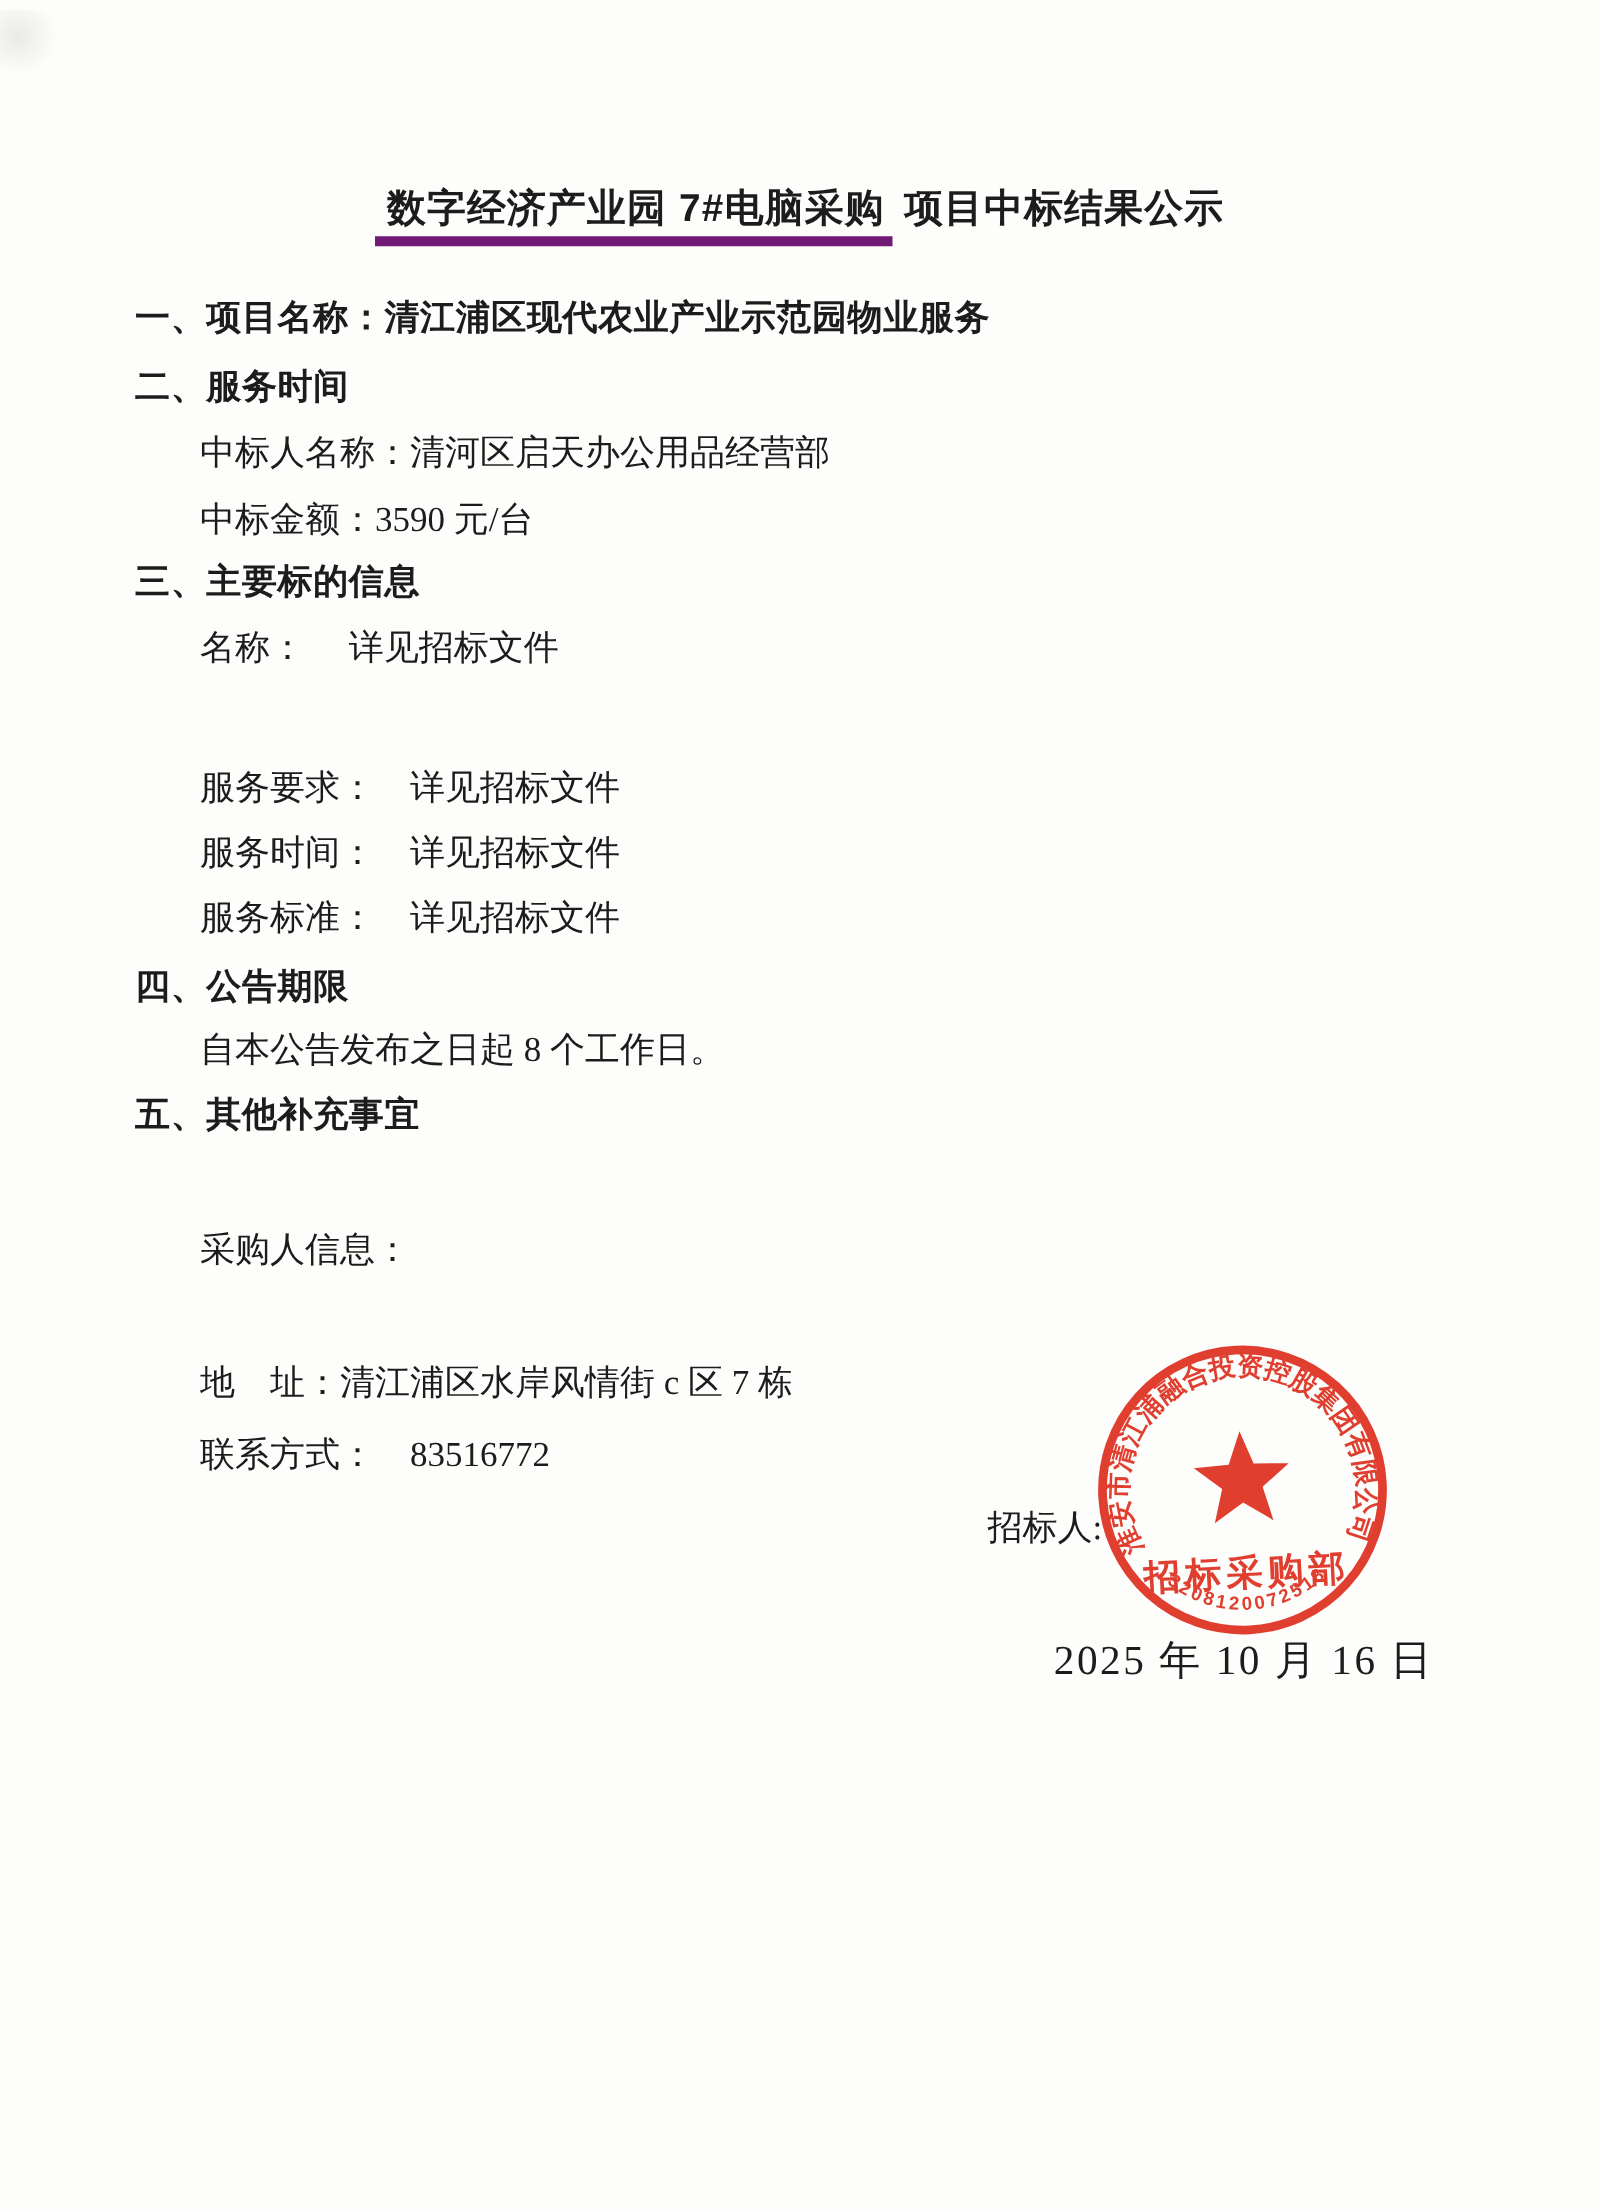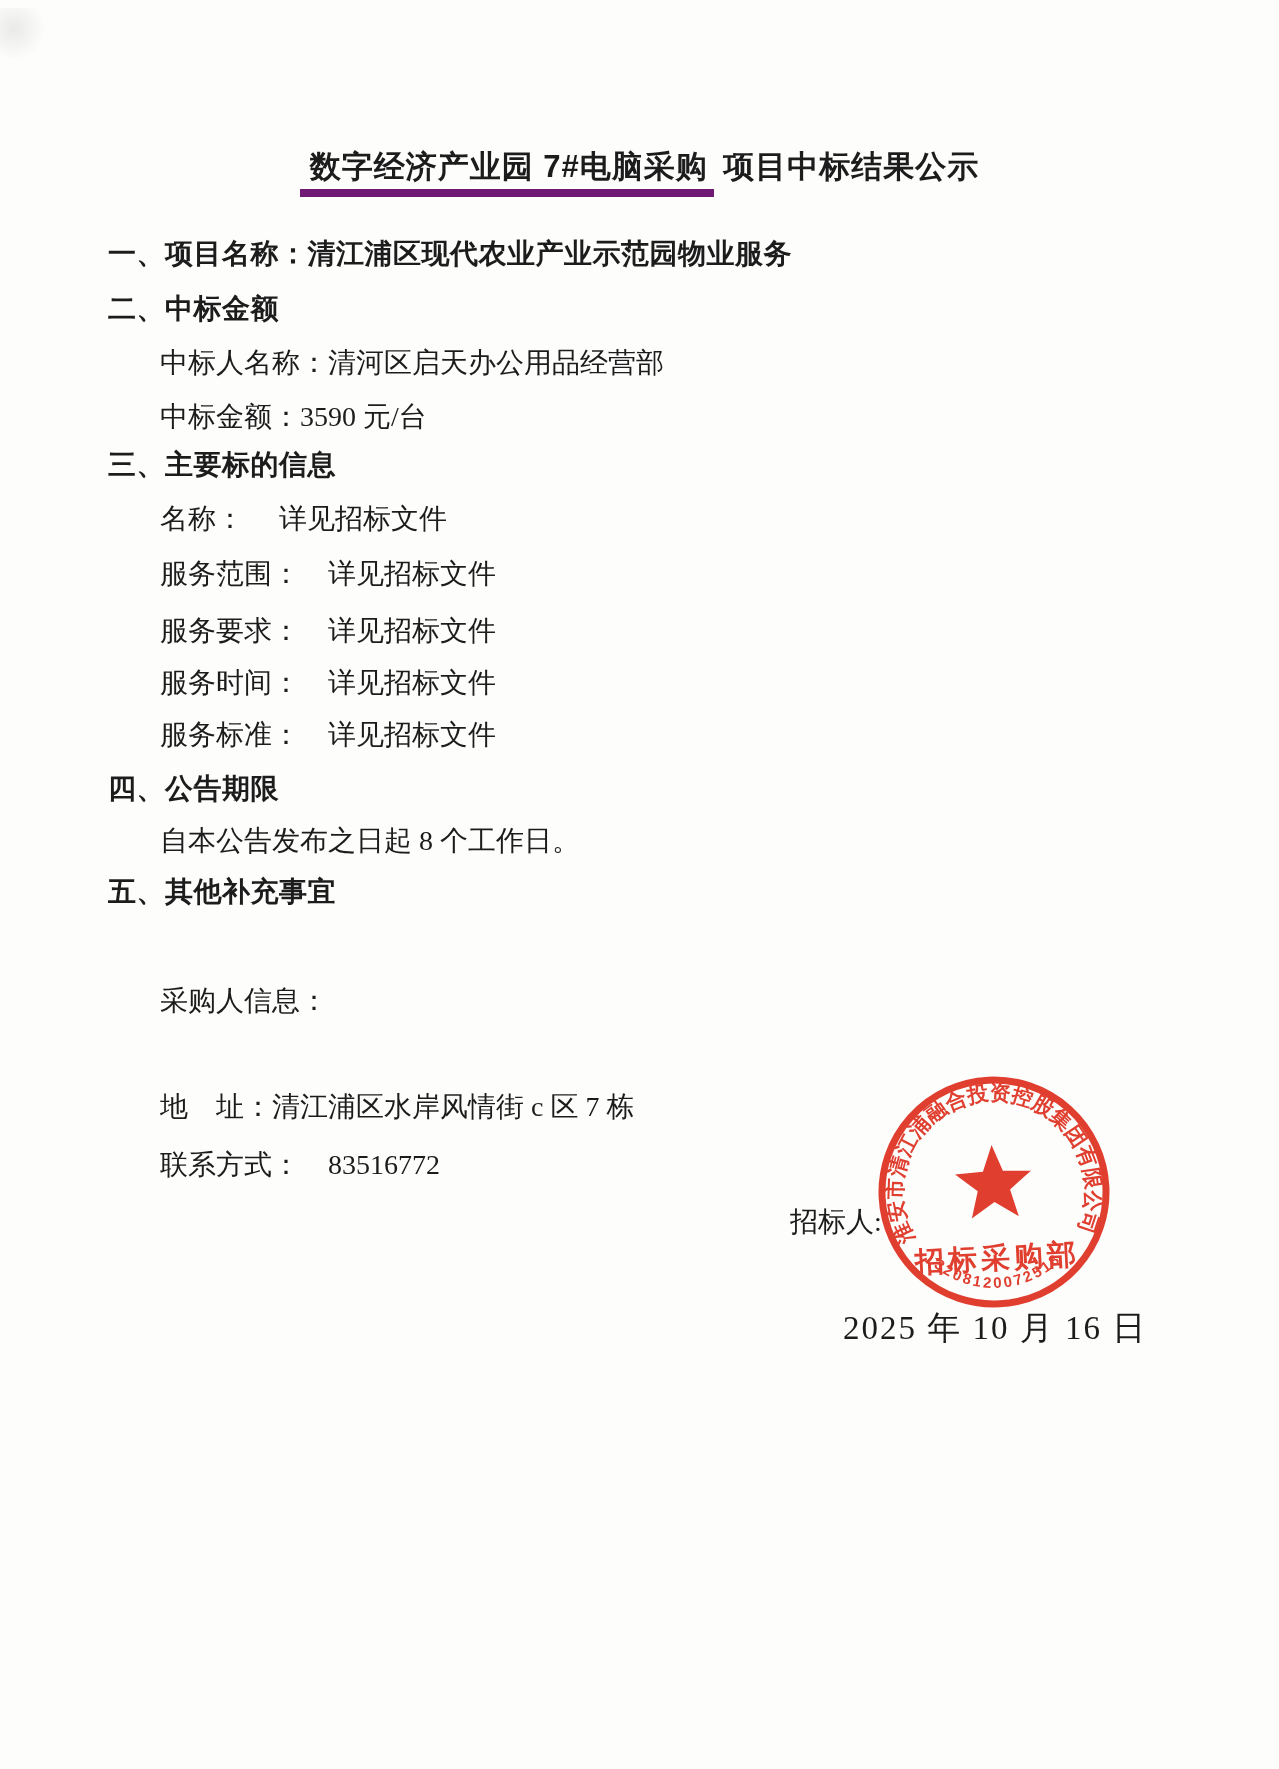--- a/index.html
+++ b/index.html
@@ -63,26 +63,25 @@
 
 <div class="page">
 
   <div class="smudge"></div>
 
   <div class="doc-title">
     <span class="u">数字经济产业园 7#电脑采购</span><span>&nbsp;</span><span>项目中标结果公示</span>
   </div>
 
   <div class="line sec" style="top:237px">一、项目名称：清江浦区现代农业产业示范园物业服务</div>
-  <div class="line sec" style="top:292px">二、中标金额</div>
+  <div class="line sec" style="top:292px">二、服务时间</div>
   <div class="line sub" style="top:346px">中标人名称：清河区启天办公用品经营部</div>
   <div class="line sub" style="top:400px">中标金额：3590 元/台</div>
   <div class="line sec" style="top:448px">三、主要标的信息</div>
   <div class="line sub" style="top:502px">名称：　 详见招标文件</div>
-  <div class="line sub" style="top:557px">服务范围：　详见招标文件</div>
   <div class="line sub" style="top:666px">服务时间：　详见招标文件</div>
   <div class="line sub" style="top:614px">服务要求：　详见招标文件</div>
   <div class="line sub" style="top:718px">服务标准：　详见招标文件</div>
   <div class="line sec" style="top:772px">四、公告期限</div>
   <div class="line sub" style="top:824px">自本公告发布之日起 8 个工作日。</div>
   <div class="line sec" style="top:875px">五、其他补充事宜</div>
   <div class="line sub" style="top:984px">采购人信息：</div>
   <div class="line sub" style="top:1090px">地　址：清江浦区水岸风情街 c 区 7 栋</div>
   <div class="line sub" style="top:1148px">联系方式：　83516772</div>
 

